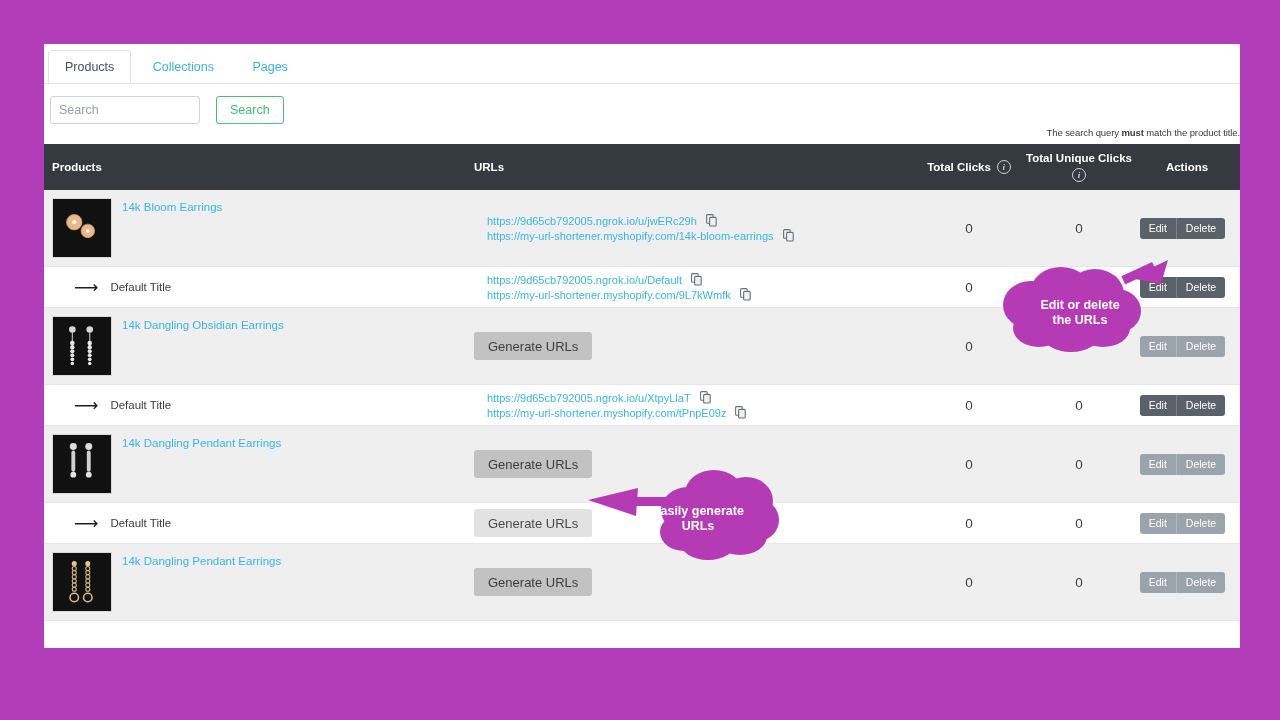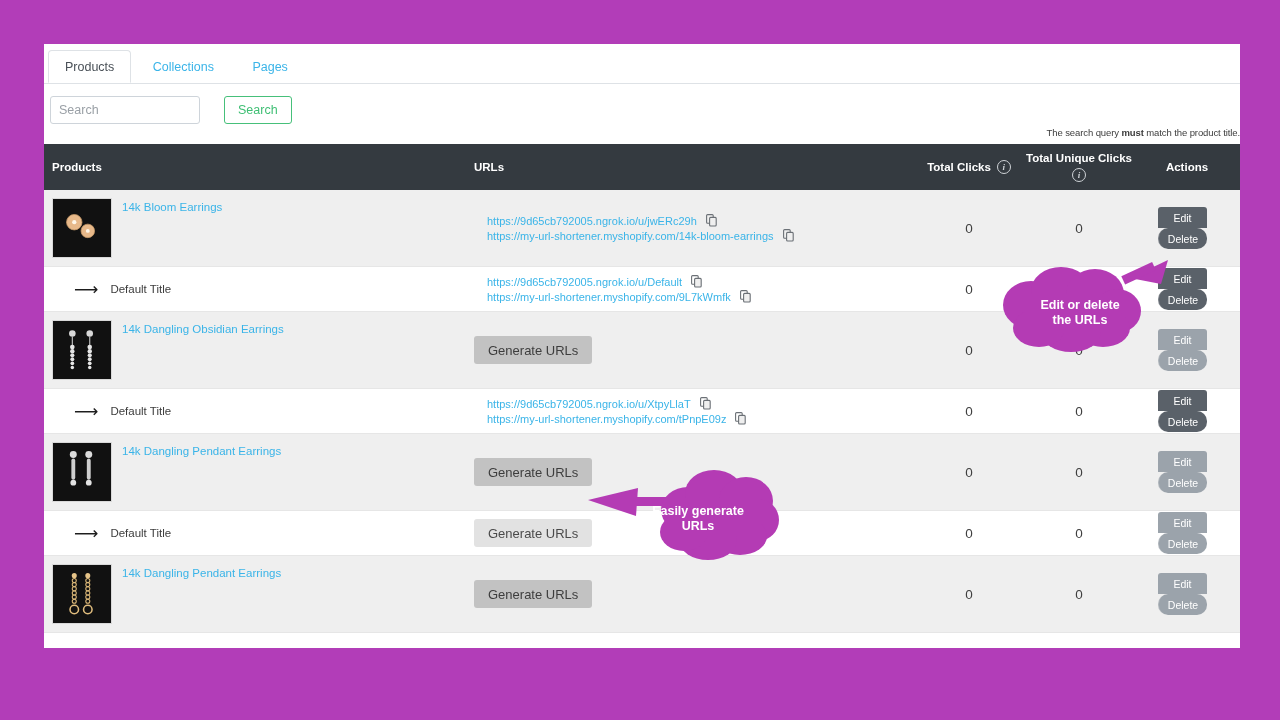--- a/index.html
+++ b/index.html
@@ -26,21 +26,21 @@
     color:#3ab4e8;cursor:pointer;line-height:14px;
     border:1px solid transparent;border-radius:4px 4px 0 0;
     position:relative;top:6px;
   }
   .tab.active{
     color:#495057;background:#fff;border-color:#dee2e6 #dee2e6 #fff;
   }
 
   
   .searchzone{padding:12px 0 6px 6px;}
-  .search-row{display:flex;align-items:flex-start;gap:24px;}
+  .search-row{display:flex;align-items:flex-start;gap:16px;}
   .search-input{
     width:150px;height:28px;box-sizing:border-box;
     border:1px solid #ced4da;border-radius:3px;
     padding:0 8px;font-size:12.5px;color:#495057;
     font-family:"Liberation Sans", sans-serif;background:#fff;
   }
   .search-input::placeholder{color:#9aa0a6;}
   .search-btn{
     height:28px;padding:0 13px;box-sizing:border-box;
     background:#fff;border:1px solid #46c07a;border-radius:3px;
@@ -100,28 +100,28 @@
   .urltext{color:#3ab4e8;font-size:11px;cursor:pointer;padding-left:13px;}
   .copy-ico{cursor:pointer;display:inline-block;line-height:0;}
 
   .genbtn{
     background:#c2c2c2;border:none;border-radius:3px;
     padding:0 14px;height:28px;font-size:13px;color:#3d3d3d;cursor:pointer;
     font-family:"Liberation Sans", sans-serif;
   }
   .genbtn.light{background:#e2e2e2;color:#4a4a4a;}
 
-  .actgroup{display:inline-flex;border-radius:3px;overflow:hidden;flex-direction:column;}
+  .actgroup{display:inline-flex;border-radius:3px;overflow:hidden;}
   .actbtn{
     border:none;height:21px;padding:0 9px;font-size:10.5px;color:#fff;
     cursor:pointer;font-family:"Liberation Sans", sans-serif;
   }
   .actgroup.enabled .actbtn{background:#5a6169;}
   .actgroup.disabled .actbtn{background:#9ba3ab;}
-  .actgroup .actbtn+.actbtn{border-left:1px solid rgba(255,255,255,0.22);border-radius:10px;}
+  .actgroup .actbtn+.actbtn{border-left:1px solid rgba(255,255,255,0.22);}
 
   
   .callout{position:absolute;pointer-events:none;}
   .callout .ctext{
     position:absolute;color:#fff;font-weight:bold;text-align:center;
     font-size:12.5px;line-height:15px;width:100%;
   }
 </style>
 </head>
 <body>

